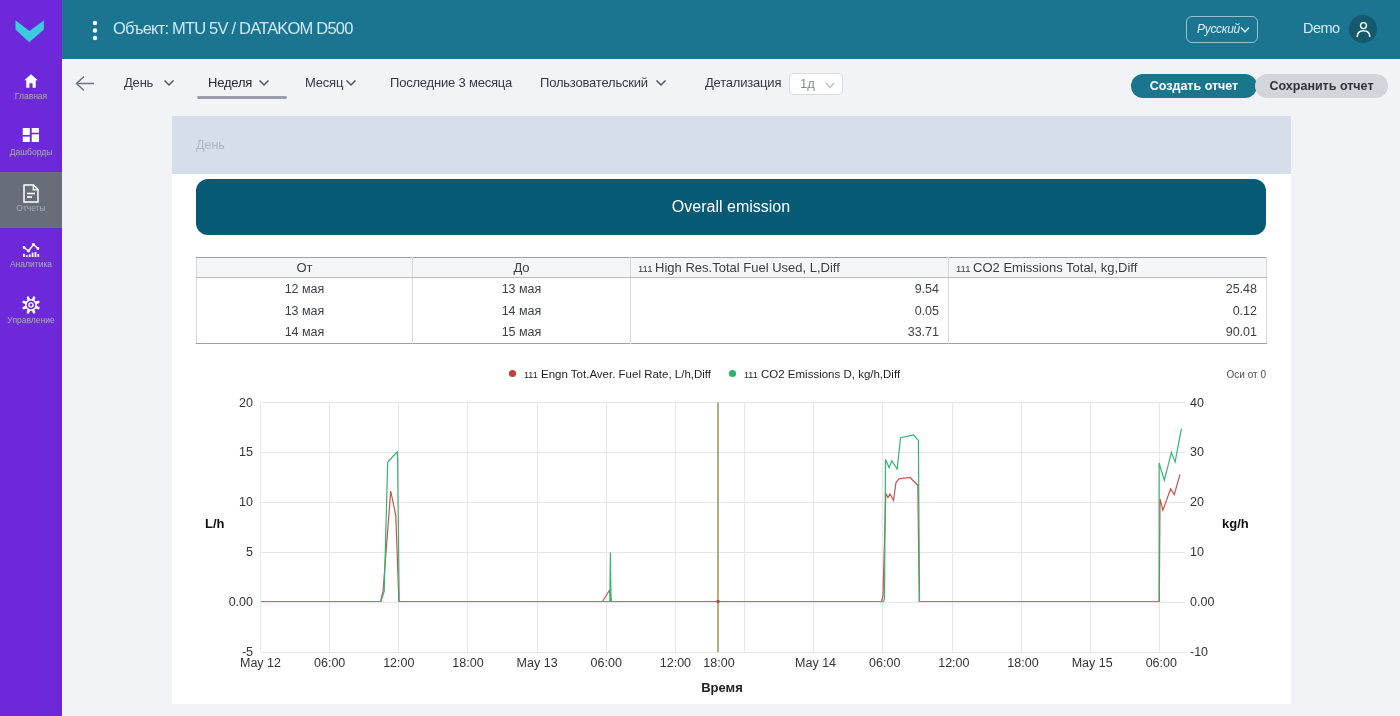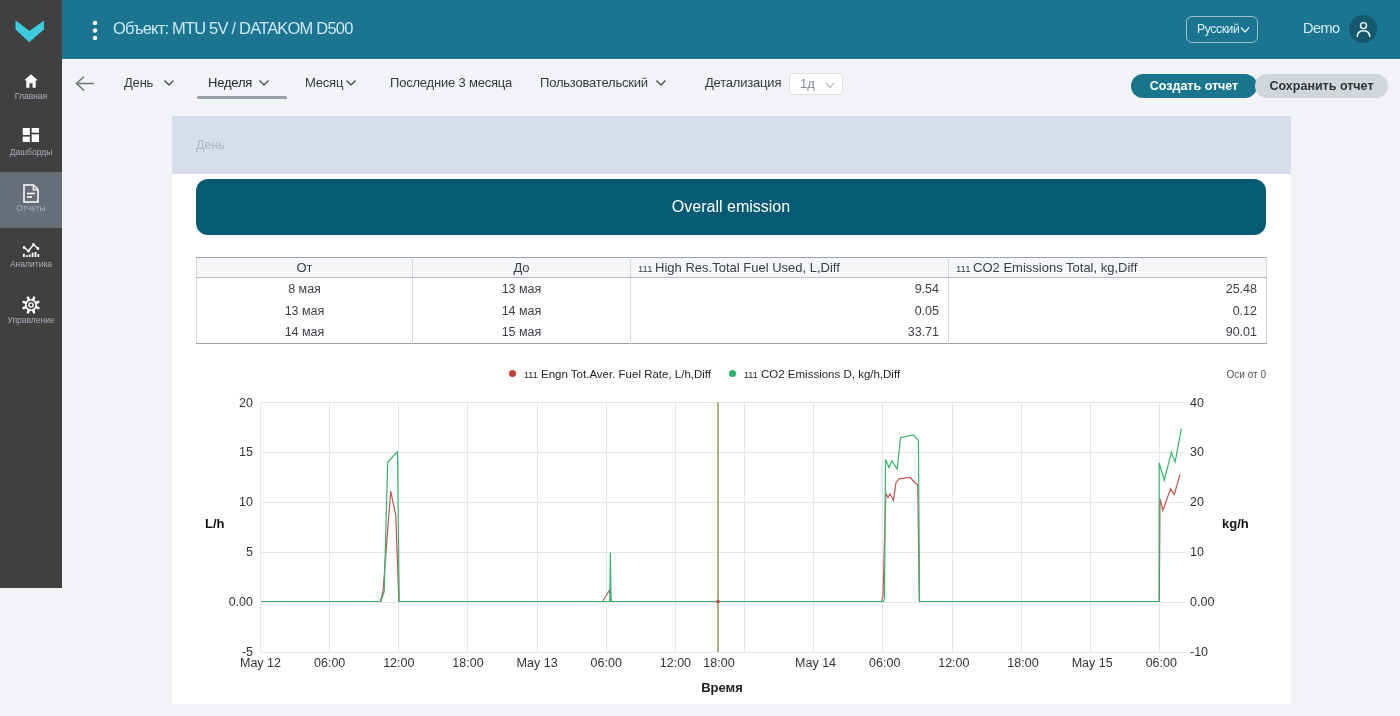--- a/index.html
+++ b/index.html
@@ -1,31 +1,31 @@
 <!DOCTYPE html>
 <html><head>
 <meta charset="utf-8">
 <style>
   * { margin:0; padding:0; box-sizing:border-box; }
   html,body { width:1400px; height:716px; overflow:hidden; }
   body { position:relative; background:#f1f3f6; font-family:"Liberation Sans", sans-serif; }
   .abs { position:absolute; }
 
   
-  #sidebar { left:0; top:0; width:62px; height:588px; background:#404040; z-index:5;padding-left:44px; }
+  #sidebar { left:0; top:0; width:62px; height:716px; background:#6d28d9; z-index:5;padding-left:44px; }
   .navitem { position:absolute; left:0; width:62px; height:56px; text-align:center; }
   .navitem .lbl { position:absolute; top:31px; left:0; width:62px; font-size:8.5px; color:#a7afbc; letter-spacing:0; }
   .navitem svg { position:absolute; top:12px; left:50%; transform:translateX(-50%); }
   #nav-sel { position:absolute; left:0; top:172px; width:62px; height:56px; background:#676d79; }
 
   
   #topbar { left:62px; top:0; width:1338px; height:59px; background:#1b7490; z-index:4; }
   #kebab { left:29px; top:20px; }
   #objtitle { left:51px; top:19px; font-size:16.5px; letter-spacing:-0.8px; color:#cde9f3; }
-  #langbtn { left:1124px; top:16px; width:72px; height:27px; border:1px solid rgba(255,255,255,.55); border-radius:6px; color:#ddf0f7; font-size:12px; letter-spacing:-0.3px; line-height:25px; padding-left:10px; }
+  #langbtn { left:1124px; top:16px; width:72px; height:27px; border:1px solid rgba(255,255,255,.55); border-radius:6px; color:#ddf0f7; font-size:12px; letter-spacing:-0.3px; line-height:25px; padding-left:10px;font-style:italic; }
   #langbtn svg { position:absolute; right:7px; top:9px; }
   #demo { left:1241px; top:20px; font-size:14.5px; letter-spacing:-0.5px; color:#d6edf5; }
   #avatar { left:1287px; top:15px; width:28px; height:28px; border-radius:50%; background:#14596d; }
   
 
   
   .tab { position:absolute; top:75px; font-size:13px; letter-spacing:-0.2px; color:#343a43; }
   .chev { position:absolute; top:79px; }
   #underline { left:196.5px; top:96px; width:90px; height:2.8px; background:#999ea9; border-radius:1.5px; }
   #detailbox { left:789px; top:73px; width:54px; height:22px; background:#fff; border:1px solid #d9dbdf; border-radius:5px; font-size:13px; color:#868c96; line-height:20px; padding-left:10px; }
@@ -188,21 +188,21 @@
   <thead>
     <tr>
           <th>От</th>
           <th>До</th>
           <th class="l"><span class="s111">111 </span>High Res.Total Fuel Used, L,Diff</th>
           <th class="l"><span class="s111">111 </span>CO2 Emissions Total, kg,Diff</th>
         </tr>
   </thead>
   <tbody>
     <tr>
-          <td style="text-align:center">8 мая</td>
+          <td style="text-align:center">12 мая</td>
           <td style="text-align:center">13 мая</td>
           <td class="r">9.54</td>
           <td class="r">25.48</td>
         </tr>
     <tr>
           <td style="text-align:center">13 мая</td>
           <td style="text-align:center">14 мая</td>
           <td class="r">0.05</td>
           <td class="r">0.12</td>
         </tr>

